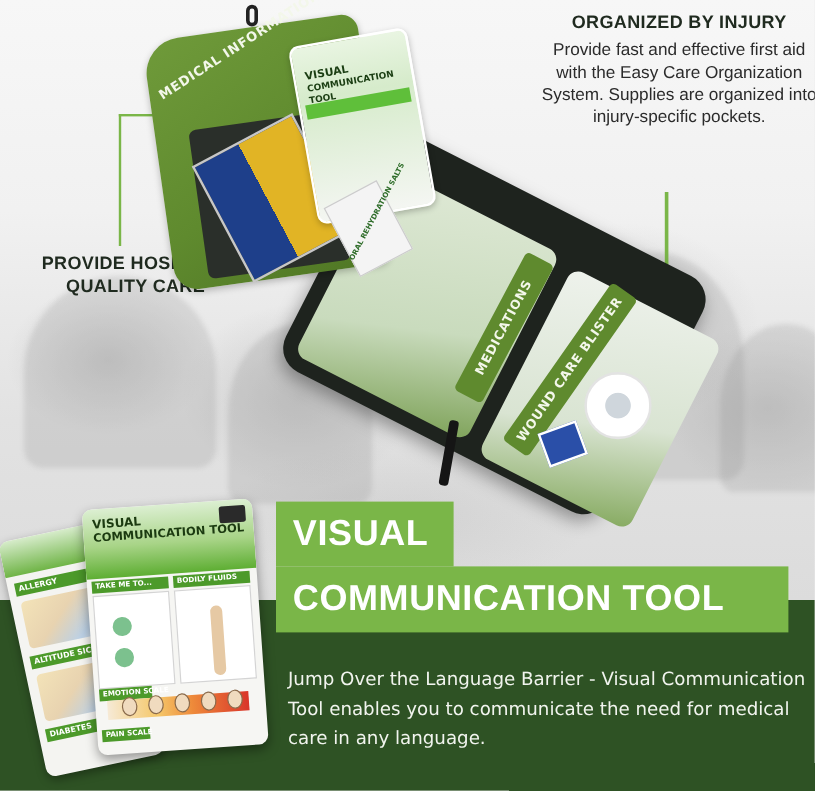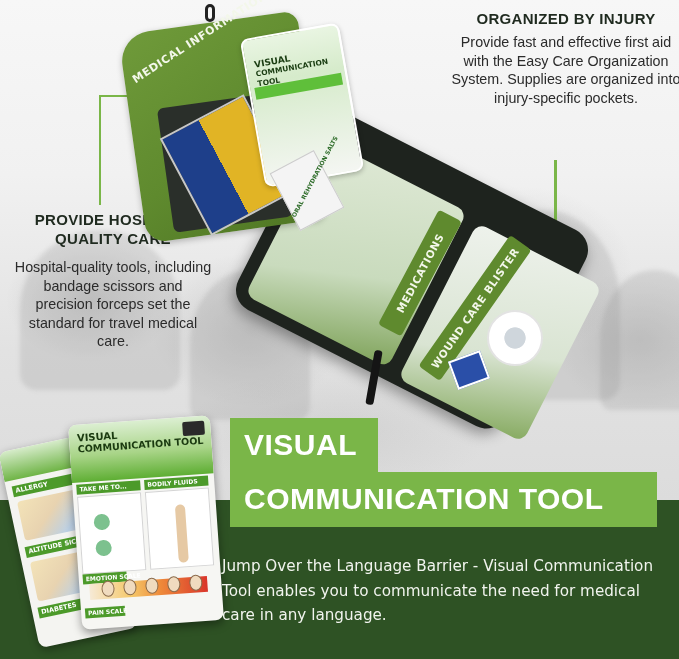--- a/index.html
+++ b/index.html
@@ -92,21 +92,21 @@
     font-weight: bold; font-size: 30px; padding-left: 14px; line-height: 54px;
     letter-spacing: 0.5px;
   }
   .head2 {
     position: absolute; left: 230px; top: 472px; width: 427px; height: 55px;
     background: #7ab648; color: #ffffff; font-family: "Liberation Sans", sans-serif;
     font-weight: bold; font-size: 30px; padding-left: 14px; line-height: 53px;
     letter-spacing: 0.5px; white-space: nowrap;
   }
   .desc {
-    position: absolute; left: 222px; top: 554px; width: 440px;
+    position: absolute; left: 240px; top: 554px; width: 440px;
     color: #f1f4ee; font-family: "DejaVu Sans", sans-serif; font-size: 15.2px; line-height: 24.5px;
   }
 
   
   .card-back {
     position: absolute; left: 18px; top: 440px; width: 100px; height: 200px;
     background: #f4f4f1; border-radius: 8px; transform: rotate(-12deg);
     box-shadow: 0 3px 8px rgba(0,0,0,0.35); overflow: hidden;
   }
   .card-back .hdr { height: 30px; background: linear-gradient(180deg, #d7eccb, #6fb446); }
@@ -147,21 +147,20 @@
     <div class="title">ORGANIZED BY INJURY</div>
     <div class="body">Provide fast and effective first aid with the Easy Care Organization System. Supplies are organized into injury-specific pockets.</div>
   </div>
   <div class="line" style="left:554px;top:160px;width:3px;height:162px;"></div>
   <div class="dot" style="left:551px;top:318px;"></div>
 
   <div class="line" style="left:99px;top:95px;width:2px;height:110px;"></div>
   <div class="line" style="left:99px;top:95px;width:38px;height:2px;"></div>
   <div class="callout-left">
     <div class="title">PROVIDE HOSPITAL-QUALITY CARE</div>
-    <div class="body">Hospital-quality tools, including bandage scissors and precision forceps set the standard for travel medical care.</div>
   </div>
 
   <div class="kit">
     <div class="kit-body"></div>
     <div class="kit-inner-left"></div>
     <div class="kit-inner-right"></div>
     <div class="band band-meds">MEDICATIONS</div>
     <div class="band band-wound">WOUND CARE BLISTER</div>
     <div class="tape"></div>
     <div class="gauze-pack"></div>

